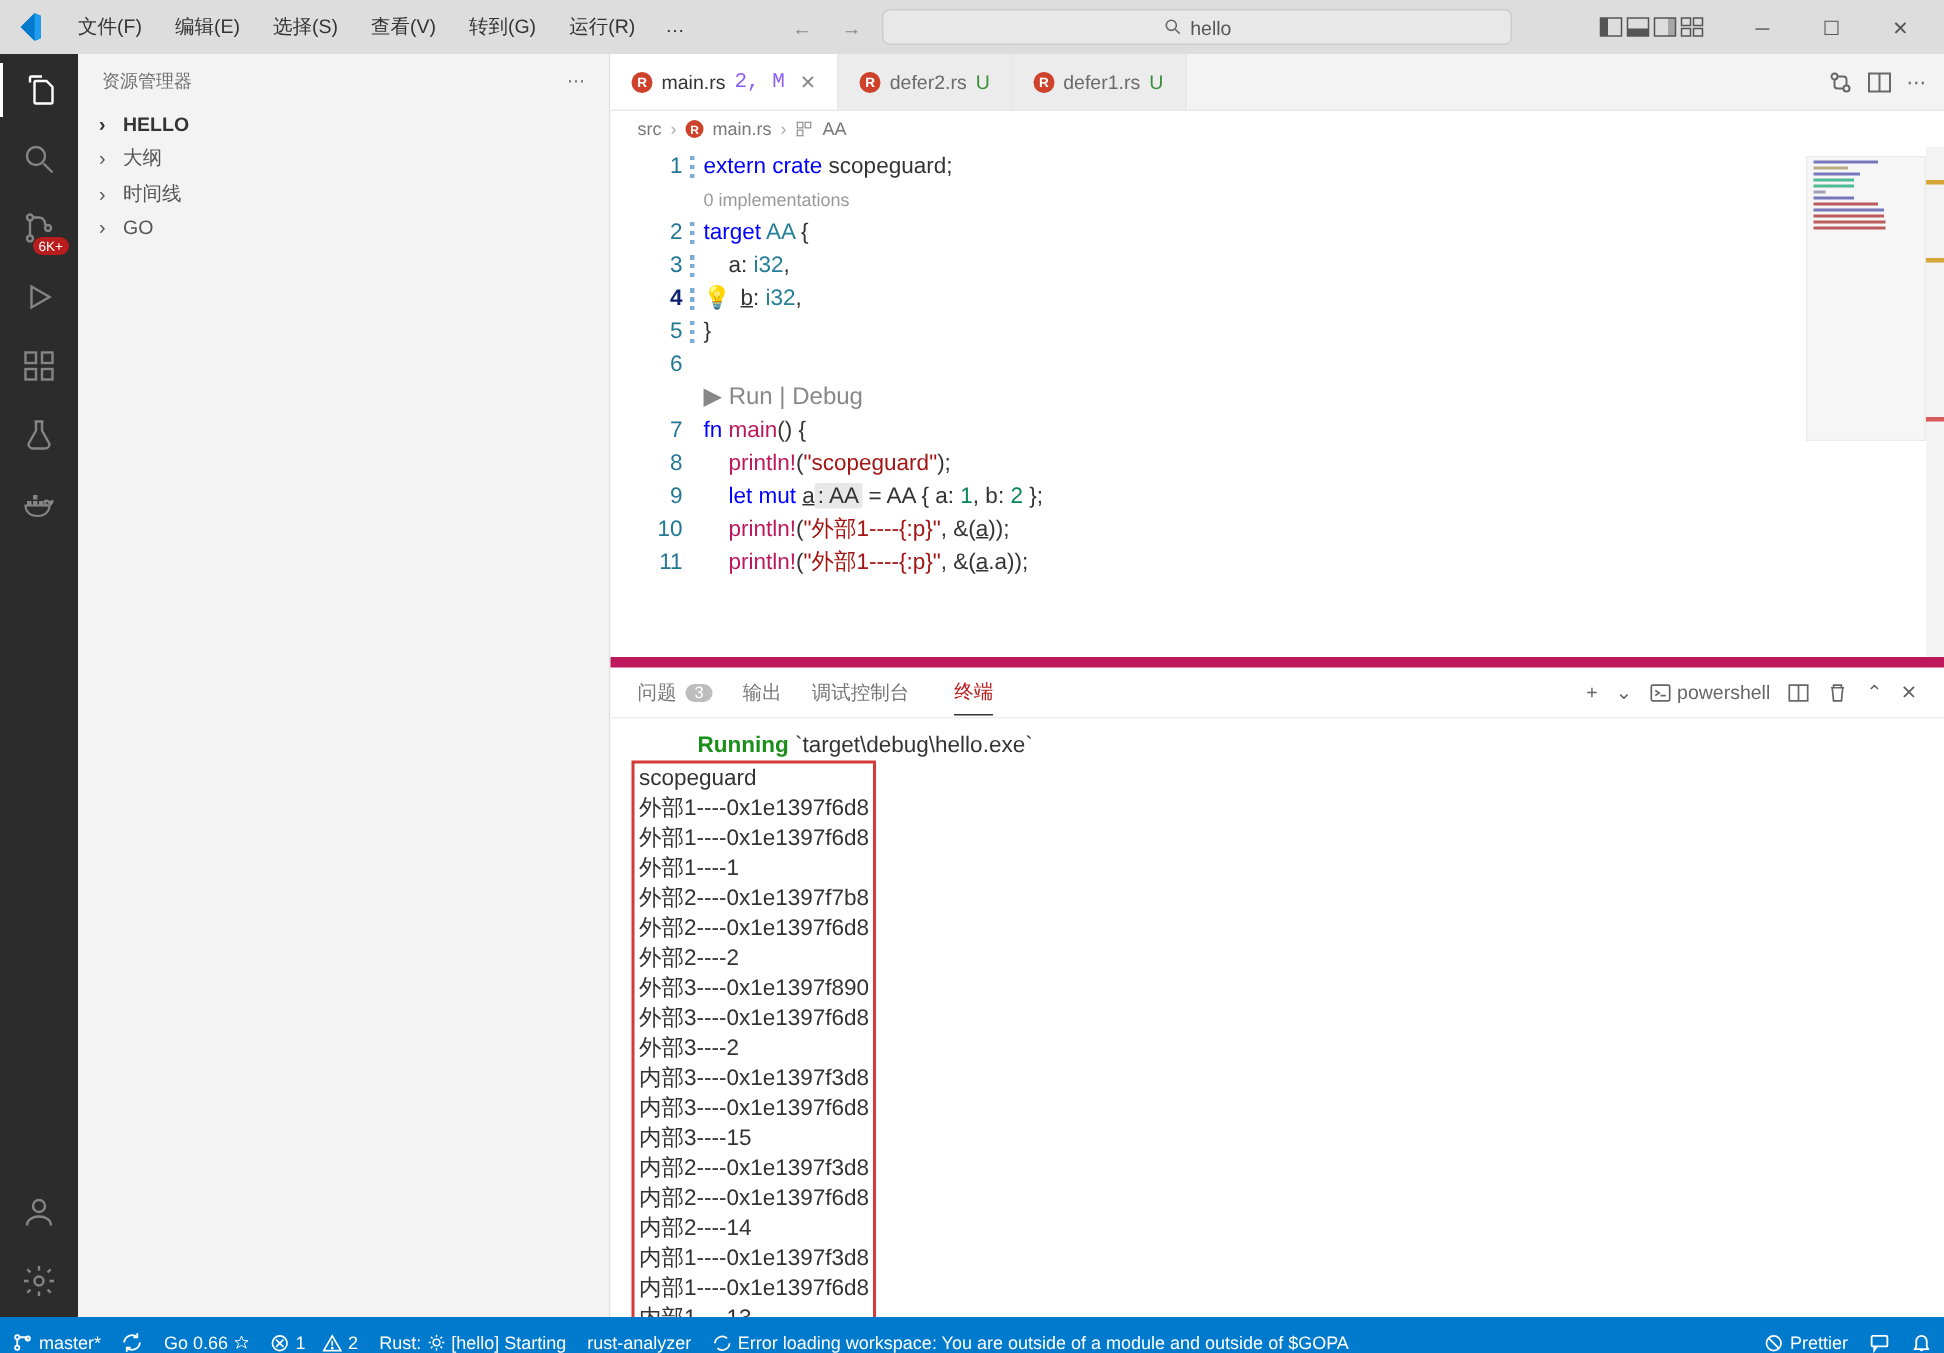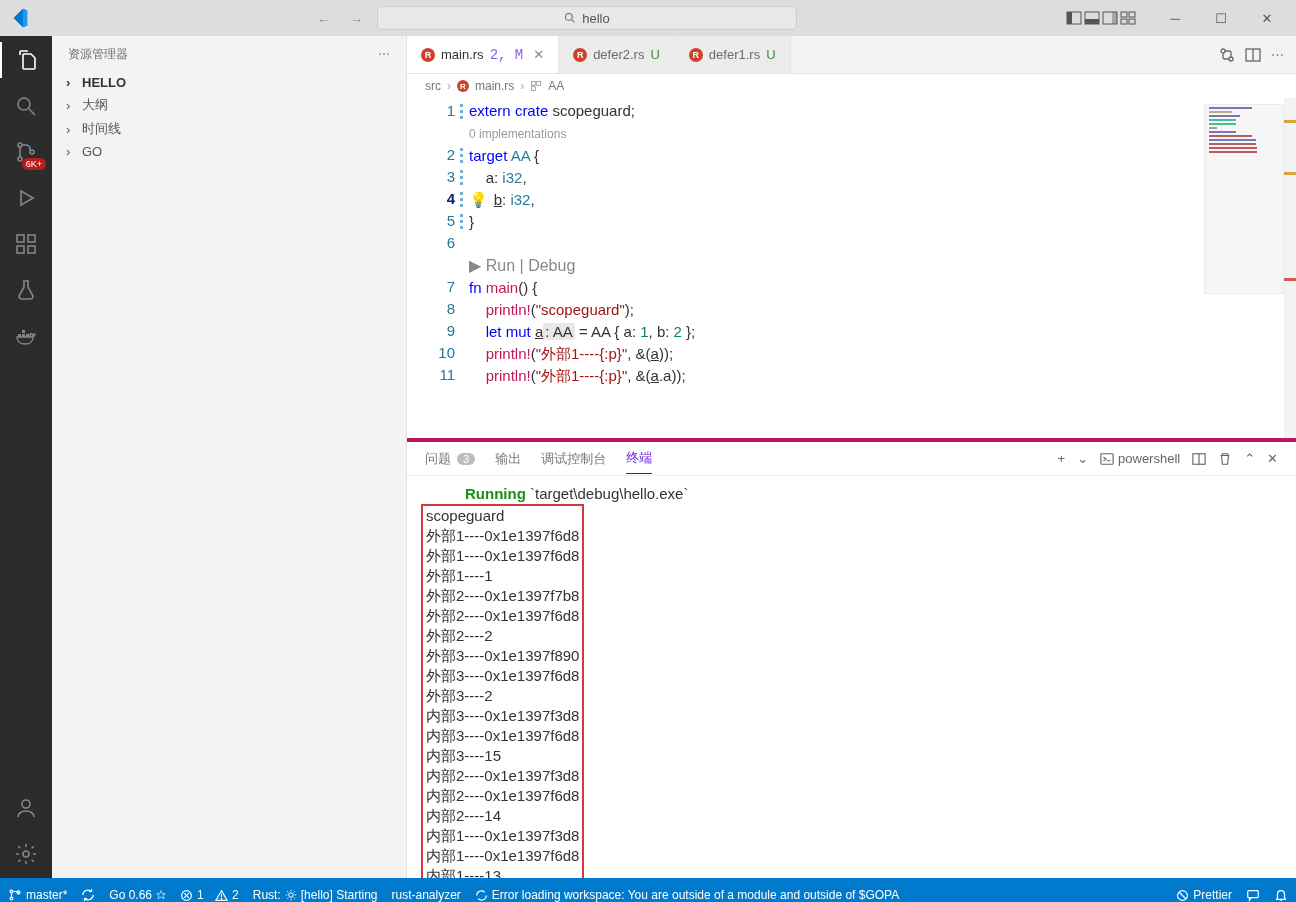--- a/index.html
+++ b/index.html
@@ -51,24 +51,24 @@
 .num { color: #098658; }
 .hint { color: #999; font-size: 12px; }
 .runlens { color: #888; font-size: 16px; }
 .bulb { color: #e2b100; margin-right: 6px; }
 .aabox { background: #e8e8e8; border-radius: 2px; padding: 0 2px; }
 .minimap { position: absolute; right: 12px; top: 6px; width: 80px; height: 190px; background: linear-gradient(#f4f4f4,#f4f4f4); border: 1px solid #e5e5e5; opacity: 0.8; }
 .minimap .mm-line { height: 2px; margin: 2px 4px; background: #88a; }
 .vscroll { position: absolute; right: 0; top: 0; bottom: 0; width: 12px; background: #f3f3f3; }
 .vscroll .mark-y { position:absolute; right:0; width:12px; height:3px; background:#d6a63a; }
 .vscroll .mark-r { position:absolute; right:0; width:12px; height:3px; background:#d65a5a; }
-.panel { height: 440px; border-top: 4px solid #be185d; display: flex; flex-direction: column; }
+.panel { height: 440px; border-top: 7px solid #be185d; display: flex; flex-direction: column; }
 .panel-tabs { height: 34px; display: flex; align-items: center; gap: 20px; padding: 0 18px; border-bottom: 1px solid #eee; }
 .panel-tab { color: #777; padding: 6px 0; display: flex; gap: 6px; align-items: center; }
-.panel-tab.active { color: #6d28d9; border-bottom: 1px solid #333; }
+.panel-tab.active { color: #b91c1c; border-bottom: 1px solid #333; margin-left: 10px; }
 .countbadge { background: #bdbdbd; color: #fff; border-radius: 8px; padding: 0 6px; font-size: 11px; }
 .panel-tabs .pt-actions { margin-left: auto; display: flex; align-items: center; gap: 12px; color: #666; }
 .term { flex: 1; font-family: Consolas, monospace; font-size: 15px; padding: 8px 14px 8px 14px; overflow: hidden; line-height: 20px; color: #333; }
 .term .running { color: #1a8f1a; font-weight: 700; }
 .term .box { border: 2px solid #d43a3a; padding-bottom: 2px; display: inline-block; }
 .term .box div { padding: 0 3px; }
 .statusbar { height: 24px; background: #007acc; color: #fff; display: flex; align-items: flex-end; font-size: 12px; padding: 0 8px; gap: 14px; }
 .statusbar .sb-item { display: flex; align-items: center; gap: 4px; }
 .statusbar .spacer { flex: 1; }
 svg { display: block; }
@@ -78,20 +78,29 @@
 <body>
 
 <div class="titlebar">
   <span class="logo">
     <svg viewBox="0 0 24 24" width="20" height="20">
         <path fill="#0065A9" d="M23 3l-5-2-11 11 11 11 5-2V3z"></path>
         <path fill="#007ACC" d="M18 1L7 12l11 11V1z"></path>
         <path fill="#1F9CF0" d="M18 1l5 2v18l-5 2V1z"></path>
       </svg>
   </span>
+  <div class="menu">
+    <span>文件(F)</span>
+    <span>编辑(E)</span>
+    <span>选择(S)</span>
+    <span>查看(V)</span>
+    <span>转到(G)</span>
+    <span>运行(R)</span>
+    <span class="more">…</span>
+  </div>
   <div class="center">
     <span class="nav-arrow">←</span>
     <span class="nav-arrow">→</span>
     <div class="search">
       <svg width="12" height="12" viewBox="0 0 16 16">
           <circle cx="6.5" cy="6.5" r="4.5" fill="none" stroke="#666" stroke-width="1.4"></circle>
           <line x1="10" y1="10" x2="14" y2="14" stroke="#666" stroke-width="1.4"></line>
         </svg>
       <span>hello</span>
     </div>

